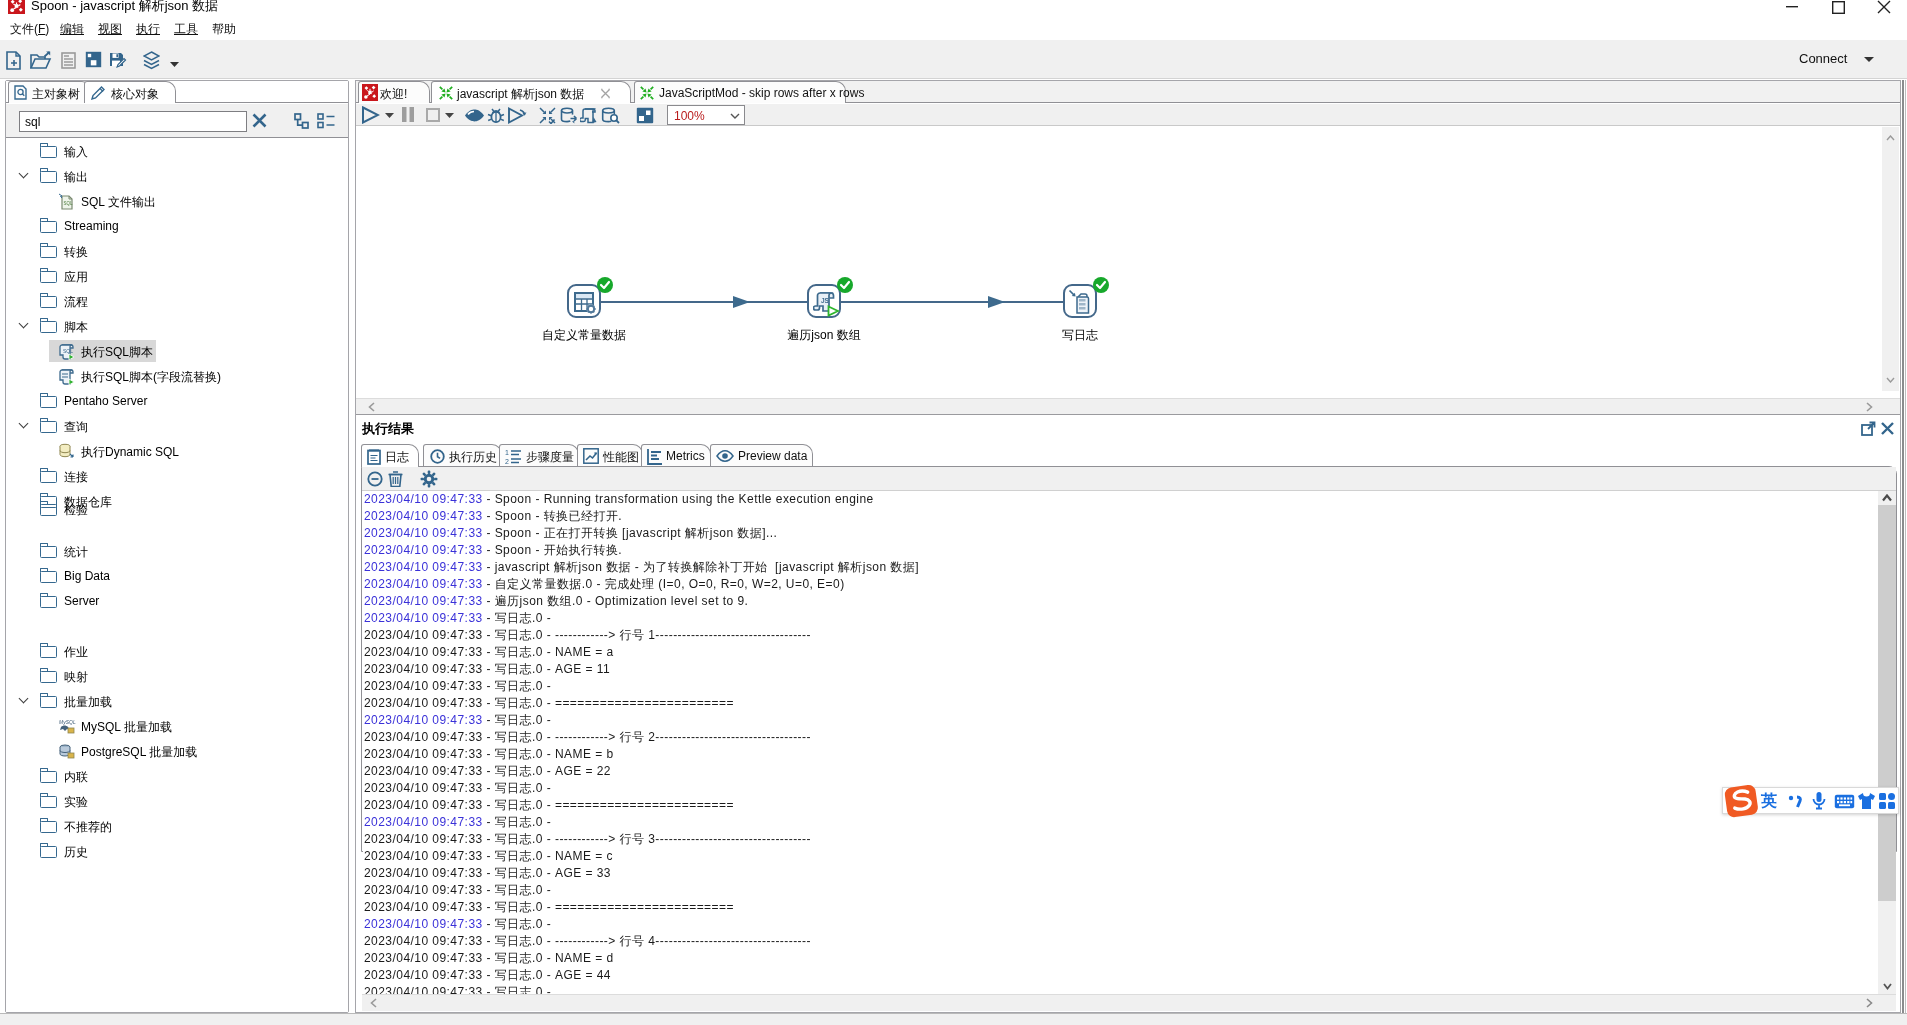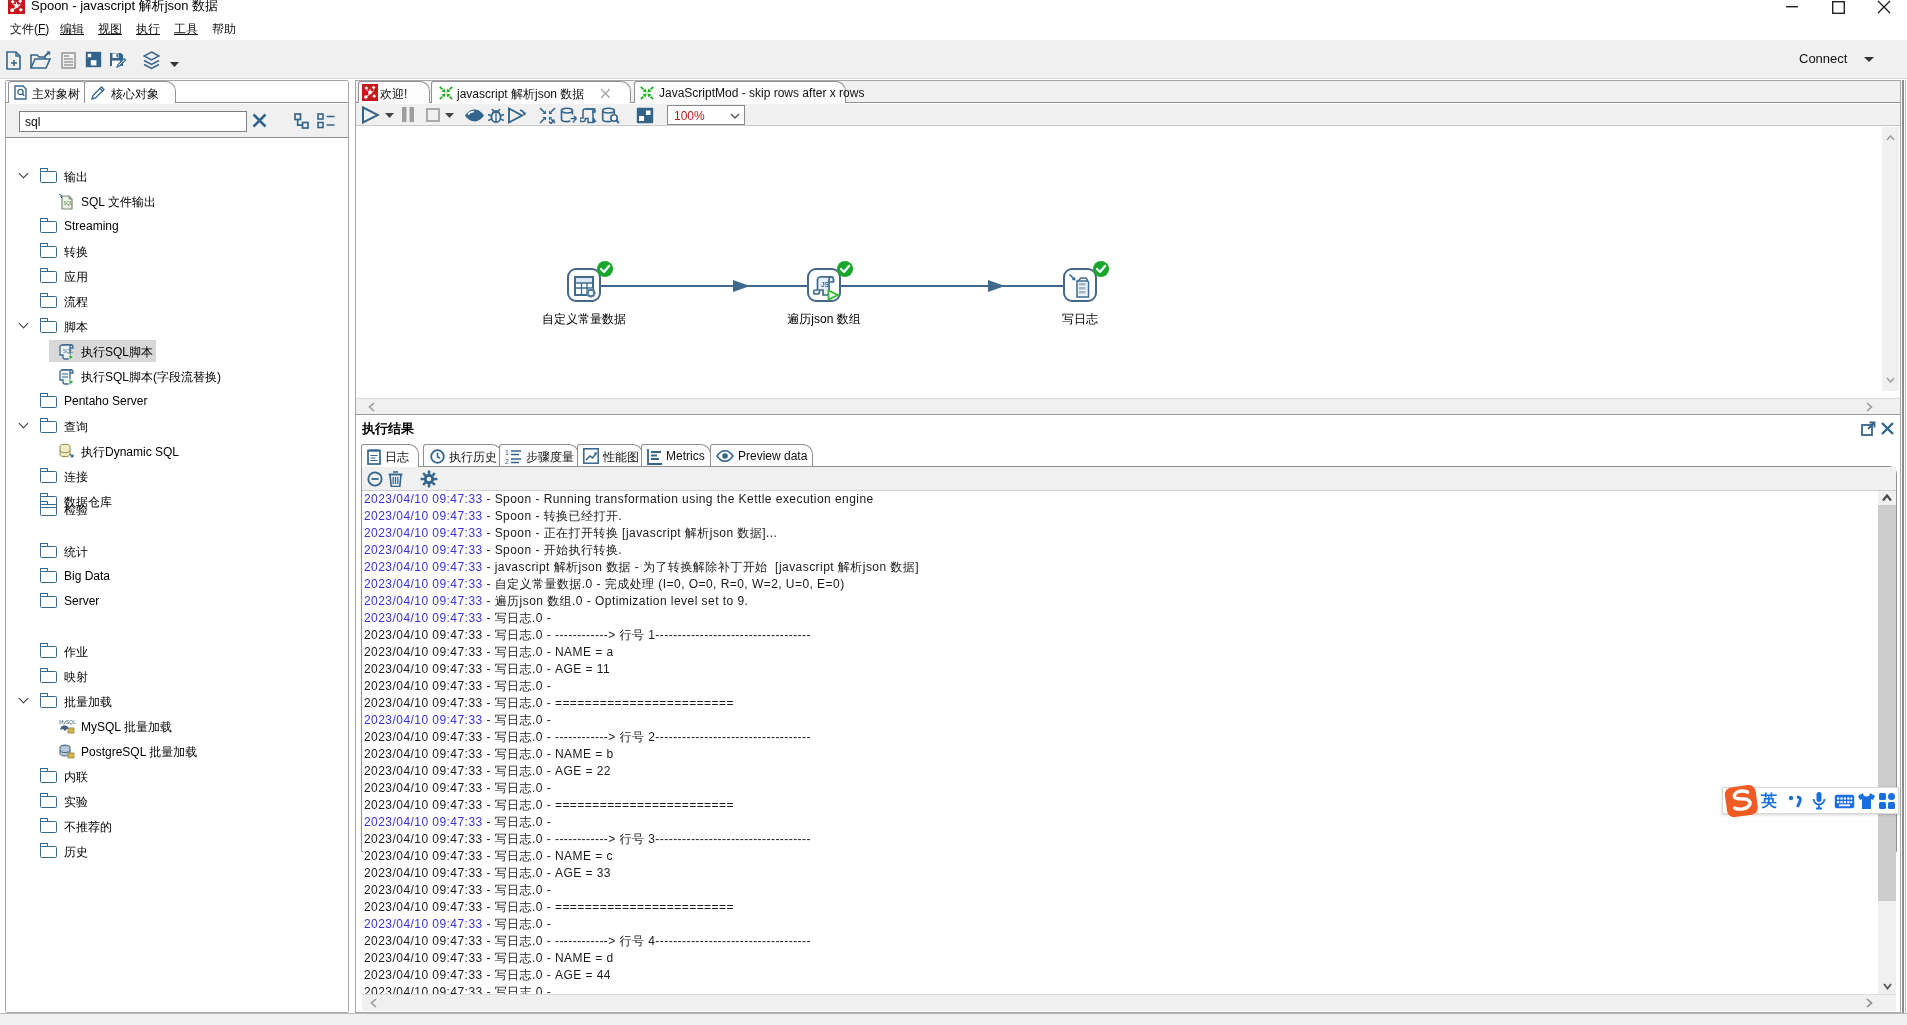--- a/index.html
+++ b/index.html
@@ -27,21 +27,21 @@
 #ltree{position:absolute;left:0;top:58px;width:342px;height:873px;background:#fff;overflow:hidden;font-size:12px;color:#000;}
 .trow{position:absolute;left:0;height:25px;width:342px;}
 .trow .txt{position:absolute;top:5px;}
 .chev{position:absolute;width:7px;height:7px;border-right:1.6px solid #3c3c3c;border-bottom:1.6px solid #3c3c3c;transform:rotate(45deg);}
 .fold{position:absolute;width:17px;height:12px;border:1.5px solid #35688f;border-radius:1.5px;}
 .fold:before{content:"";position:absolute;left:-1.5px;top:-4.5px;width:6px;height:3px;border:1.5px solid #35688f;border-bottom:none;border-radius:1px 1px 0 0;}
 .sel{position:absolute;background:#d8d8d8;}
 
 #ctabs{position:absolute;left:0;top:0;width:1544px;height:22px;background:#f1f1f1;border-bottom:1px solid #909095;}
 #ctoolbar{position:absolute;left:0;top:23px;width:1544px;height:22px;background:#f0f0f0;border-bottom:1px solid #c9c9c9;}
-#canvas{position:absolute;left:0;top:46px;width:1526px;height:284px;background:#fff;}
+#canvas{position:absolute;left:0;top:62px;width:1526px;height:284px;background:#fff;}
 #cvscroll{position:absolute;left:1526px;top:46px;width:17px;height:264px;background:#f0f0f0;}
 #chscroll{position:absolute;left:0;top:317px;width:1544px;height:16px;background:#f0f0f0;border-top:1px solid #dcdcdc;}
 
 .step{position:absolute;width:34px;height:34px;border:2px solid #44688a;border-radius:9px;background:#fff;}
 .badge{position:absolute;width:16px;height:16px;border-radius:50%;background:#17a82b;}
 .slbl{position:absolute;font-size:12px;color:#000;white-space:nowrap;transform:translateX(-50%);}
 .hopline{position:absolute;height:2px;background:#44688a;}
 
 #bres{position:absolute;left:6px;top:339px;font-size:13px;font-weight:bold;color:#000;}
 #btabs{position:absolute;left:0;top:362px;width:1544px;height:24px;}
@@ -164,20 +164,24 @@
         <path d="M3.7 6.5v5.7h5" fill="none" stroke="currentColor" stroke-width="1.7"></path>
       </svg>
   <svg class="abs ic" style="left:311px;top:9px" width="18" height="16" viewBox="0 0 18 16">
         <rect x="1" y="1" width="5" height="5" fill="none" stroke="currentColor" stroke-width="1.6"></rect>
         <rect x="1" y="9.5" width="5" height="5" fill="none" stroke="currentColor" stroke-width="1.6"></rect>
         <path d="M9.5 3.5h8M9.5 12h8" stroke="currentColor" stroke-width="1.7"></path>
       </svg>
  </div>
  <div id="ltree">
       <div class="sel" style="left:43px;top:201px;width:107px;height:22px"></div>
+      <div class="trow" style="top:0px">
+        <span class="fold" style="left:34px;top:7px"></span>
+        <span class="txt" style="left:58px">输入</span>
+      </div>
       <div class="trow" style="top:25px">
         <span class="chev" style="left:14px;top:6px"></span>
         <span class="fold" style="left:34px;top:7px"></span>
         <span class="txt" style="left:58px">输出</span>
       </div>
       <div class="trow" style="top:50px">
         <svg class="abs" style="left:52px;top:4px" width="16" height="17" viewBox="0 0 16 17">
           <path d="M4 3h7l3 3v10H4z" fill="#eef4ea" stroke="#7a8a70" stroke-width="1.2"></path>
           <path d="M11 3v3h3" fill="none" stroke="#7a8a70" stroke-width="1"></path>
           <text x="5.5" y="12" font-size="4.5" fill="#4a7a3a" font-family="Liberation Sans">SQL</text>

